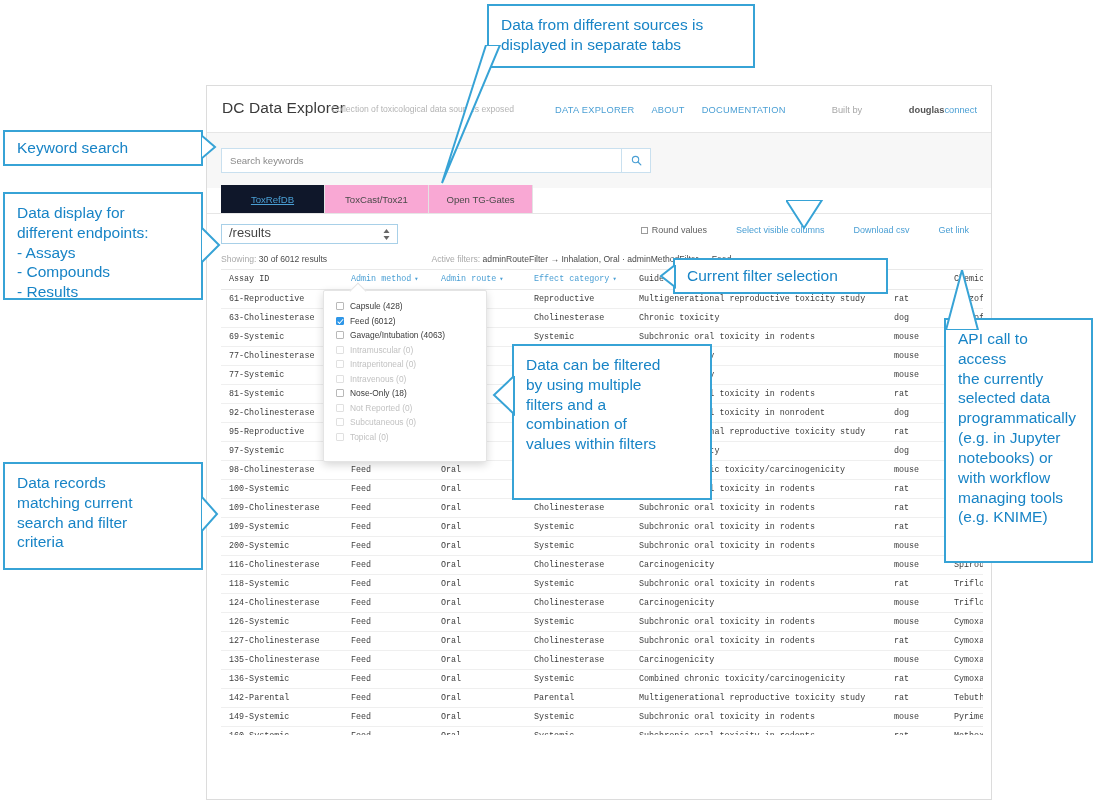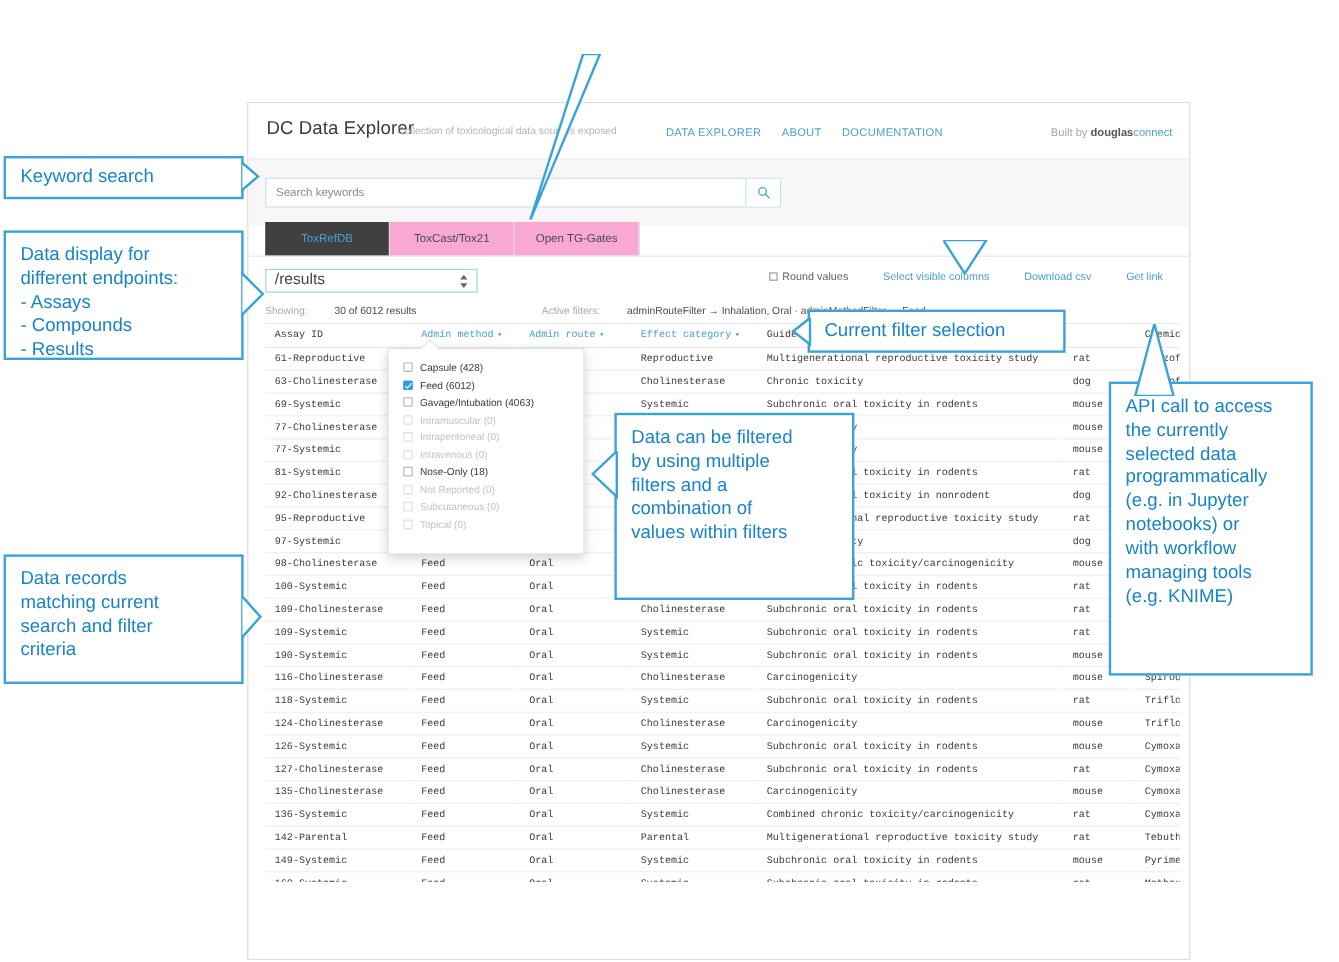--- a/index.html
+++ b/index.html
@@ -68,21 +68,21 @@
     white-space: nowrap;
     cursor: pointer;
   }
   .built-by {
     position: absolute;
     right: 14px; top: 19px;
     font-size: 9.3px;
     color: #a8a8a8;
     white-space: nowrap;
   }
-  .built-by b { color: #555; font-weight: bold; }
+  .built-by b { color: #555; font-weight: bold; margin-left: 44px; }
   .built-by i { color: #4a9fd4; font-style: normal; }
 
   
   .searchbar-wrap {
     position: absolute;
     left: 0; top: 47px;
     width: 100%;
     height: 55px;
     background: #f7f7f7;
     border-bottom: 0;
@@ -136,22 +136,23 @@
     color: #4a4a4a;
     font-size: 9.6px;
     display: flex;
     align-items: center;
     justify-content: center;
     cursor: pointer;
     border-right: 1px solid #e3e3e3;
     box-sizing: border-box;
   }
   .tab.active {
-    background: #404040;
+    background: #0f172a;
     color: #4a9fd4;
+    text-decoration: underline;
   }
   .tabs-underline {
     position: absolute;
     left: 0; top: 127px;
     width: 100%;
     height: 1px;
     background: #e6e6e6;
   }
 
   
@@ -213,21 +214,21 @@
   
   .status-line {
     position: absolute;
     left: 14px; top: 168px;
     width: 760px;
     font-size: 8.6px;
     color: #9a9a9a;
     white-space: nowrap;
   }
   .status-line .lbl { color: #aaaaaa; }
-  .status-line .val { color: #4b4b4b; margin-left: 20px; }
+  .status-line .val { color: #4b4b4b; }
   .status-line .filters { margin-left: 102px; }
 
   
   .table-area {
     position: absolute;
     left: 14px; top: 183px;
     width: 762px;
     height: 466px;
     overflow: hidden;
   }
@@ -546,21 +547,21 @@
             <tr>
               <td>109-Systemic</td>
               <td>Feed</td>
               <td>Oral</td>
               <td>Systemic</td>
               <td>Subchronic oral toxicity in rodents</td>
               <td>rat</td>
               <td>Spirodiclofen</td>
             </tr>
             <tr>
-              <td>190-Systemic</td>
+              <td>200-Systemic</td>
               <td>Feed</td>
               <td>Oral</td>
               <td>Systemic</td>
               <td>Subchronic oral toxicity in rodents</td>
               <td>mouse</td>
               <td>Spirodiclofen</td>
             </tr>
             <tr>
               <td>116-Cholinesterase</td>
               <td>Feed</td>
@@ -699,20 +700,24 @@
         <div class="fopt dim">
           <span class="fbox"></span>
           <span>Topical (0)</span>
         </div>
       </div>
   </div>
 
   <svg class="tail" width="260" height="145" style="left:400px;top:45px">
     <polygon points="86,0 100,0 42,138" fill="#ffffff" stroke="#37a3d6" stroke-width="2"></polygon>
   </svg>
+  <div class="callout" style="left:487px;top:4px;width:268px;height:64px">
+    <span class="txt">Data from different sources is
+displayed in separate tabs</span>
+  </div>
 
   <div class="callout" style="left:3px;top:130px;width:200px;height:36px;display:flex;align-items:center">
     <span class="txt">Keyword search</span>
   </div>
   <svg class="tail" width="28" height="26" style="left:201px;top:135px">
     <polygon points="0,0 14,12 0,24" fill="#ffffff" stroke="#37a3d6" stroke-width="2"></polygon>
   </svg>
 
   <div class="callout" style="left:3px;top:192px;width:200px;height:108px">
     <span class="txt">Data display for
@@ -753,21 +758,21 @@
 search and filter
 criteria</span>
   </div>
   <svg class="tail" width="26" height="38" style="left:201px;top:496px">
     <polygon points="0,0 16,18 0,36" fill="#ffffff" stroke="#37a3d6" stroke-width="2"></polygon>
   </svg>
 
   <svg class="tail" width="90" height="60" style="left:940px;top:270px">
     <polygon points="6,60 22,0 38,60" fill="#ffffff" stroke="#37a3d6" stroke-width="2"></polygon>
   </svg>
-  <div class="callout" style="left:924px;top:318px;width:170px;height:245px">
+  <div class="callout" style="left:944px;top:318px;width:149px;height:245px">
     <span class="txt">API call to access
 the currently
 selected data
 programmatically
 (e.g. in Jupyter
 notebooks) or
 with workflow
 managing tools
 (e.g. KNIME)</span>
   </div>

